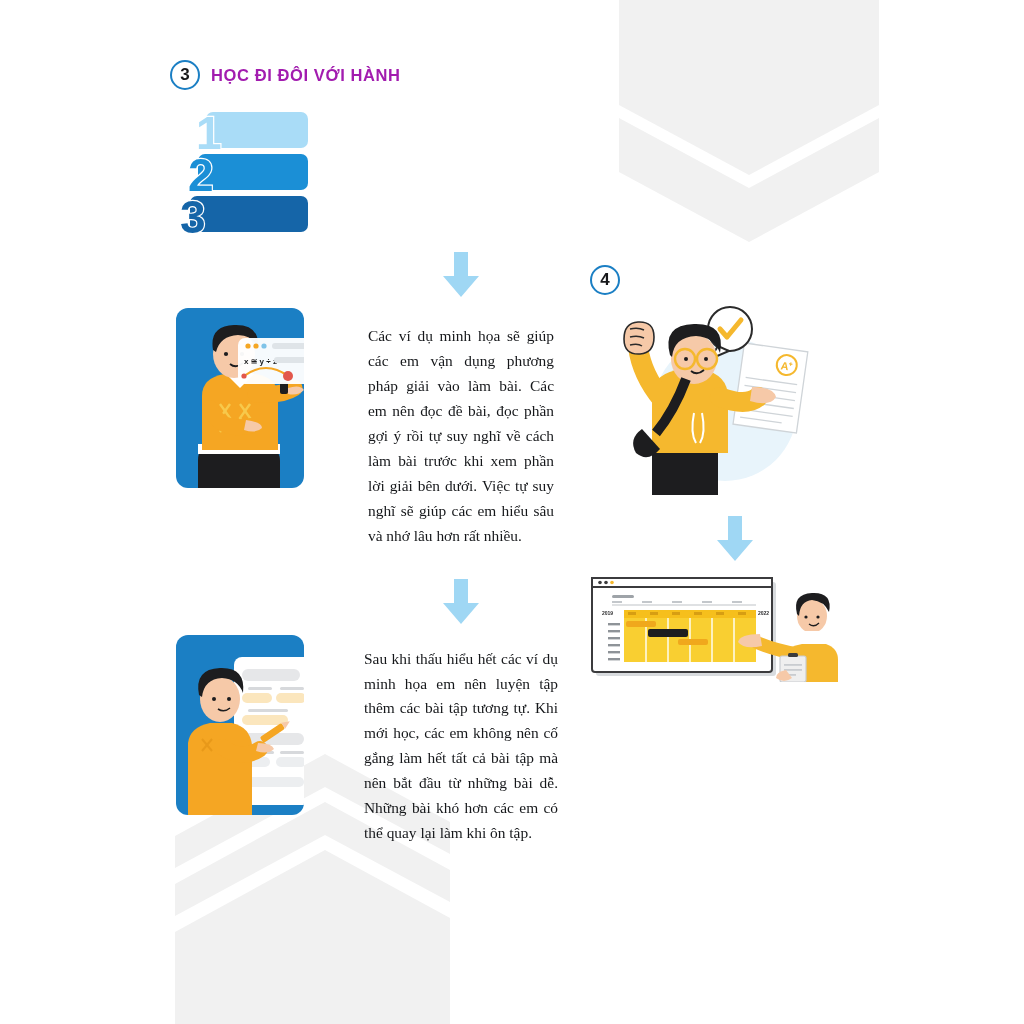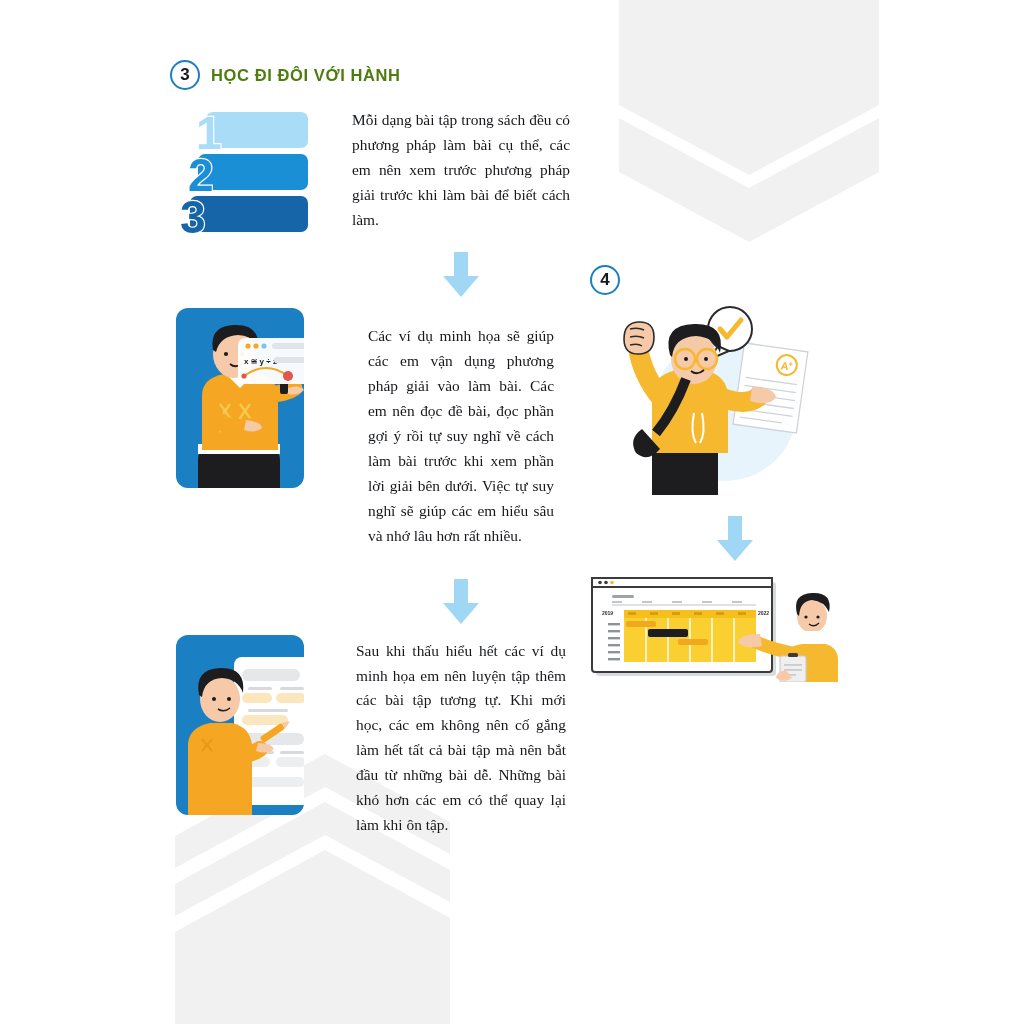--- a/index.html
+++ b/index.html
@@ -26,21 +26,21 @@
     width:30px;height:30px;border-radius:50%;
     border:2.5px solid #1b7fc4;
     display:flex;align-items:center;justify-content:center;
     font-family:"Liberation Sans",sans-serif;
     font-weight:bold;font-size:17px;color:#17181a;
     flex:0 0 auto;box-sizing:border-box;
   }
   .sec-title{
     font-family:"Liberation Sans",sans-serif;
     font-weight:bold;font-size:16.5px;letter-spacing:.6px;
-    color:#4d7c0f;white-space:nowrap;
+    color:#a21caf;white-space:nowrap;
   }
 
   
   .para{
     font-family:"Liberation Serif",serif;
     font-size:15.4px;line-height:1.62;color:#15171a;
     text-align:justify;text-justify:inter-word;
     hyphens:none;
   }
 
@@ -87,23 +87,20 @@
     <div class="row" style="margin-top:18px;">
       <div class="art-col">
         <svg class="bars" viewBox="0 0 140 128">
           <rect x="36" y="4" width="102" height="36" rx="7" fill="#a9dcf7"></rect>
           <rect x="28" y="46" width="110" height="36" rx="7" fill="#1b8fd6"></rect>
           <rect x="20" y="88" width="118" height="36" rx="7" fill="#1565a8"></rect>
           <text x="26" y="41" font-family="Liberation Sans, sans-serif" font-size="46" font-weight="bold" fill="#a9dcf7" stroke="#ffffff" stroke-width="2.4" paint-order="stroke">1</text>
           <text x="18" y="83" font-family="Liberation Sans, sans-serif" font-size="46" font-weight="bold" fill="#1b8fd6" stroke="#ffffff" stroke-width="2.4" paint-order="stroke">2</text>
           <text x="10" y="125" font-family="Liberation Sans, sans-serif" font-size="46" font-weight="bold" fill="#1565a8" stroke="#ffffff" stroke-width="2.4" paint-order="stroke">3</text>
         </svg>
-      </div>
-      <div class="txt-col">
-        <p class="para" style="margin:0;">Mỗi dạng bài tập trong sách đều có phương pháp làm bài cụ thể, các em nên xem trước phương pháp giải trước khi làm bài để biết cách làm.</p>
       </div>
     </div>
 
     <div style="margin-left:182px;width:218px;">
       <svg class="arrow" width="38" height="46" viewBox="0 0 38 46" style="margin-top:12px;">
         <polygon points="12,0 26,0 26,24 37,24 19,45 1,24 12,24" fill="#9fd7f4"></polygon>
       </svg>
     </div>
 
     <div class="row" style="margin-top:10px;">
@@ -199,21 +196,21 @@
               <rect x="86" y="98" width="26" height="7" rx="2" fill="#f5a623"></rect>
               <polygon points="112,98 120,101.5 112,105" fill="#f6c9a8"></polygon>
             </g>
 
             <path d="M26 104 L36 116" stroke="#e8991a" stroke-width="2" fill="none"></path>
             <path d="M36 104 L26 116" stroke="#e8991a" stroke-width="2" fill="none"></path>
           </svg>
         </div>
       </div>
       <div class="txt-col">
-        <p class="para" style="margin:4px;">Sau khi thấu hiểu hết các ví dụ minh họa em nên luyện tập thêm các bài tập tương tự. Khi mới học, các em không nên cố gắng làm hết tất cả bài tập mà nên bắt đầu từ những bài dễ. Những bài khó hơn các em có thể quay lại làm khi ôn tập.</p>
+        <p class="para" style="margin:12px;">Sau khi thấu hiểu hết các ví dụ minh họa em nên luyện tập thêm các bài tập tương tự. Khi mới học, các em không nên cố gắng làm hết tất cả bài tập mà nên bắt đầu từ những bài dễ. Những bài khó hơn các em có thể quay lại làm khi ôn tập.</p>
       </div>
     </div>
   </div>
 
   <div class="col-right">
 
     <div class="sec-head">
       <div class="num-circle">4</div>
     </div>
 

